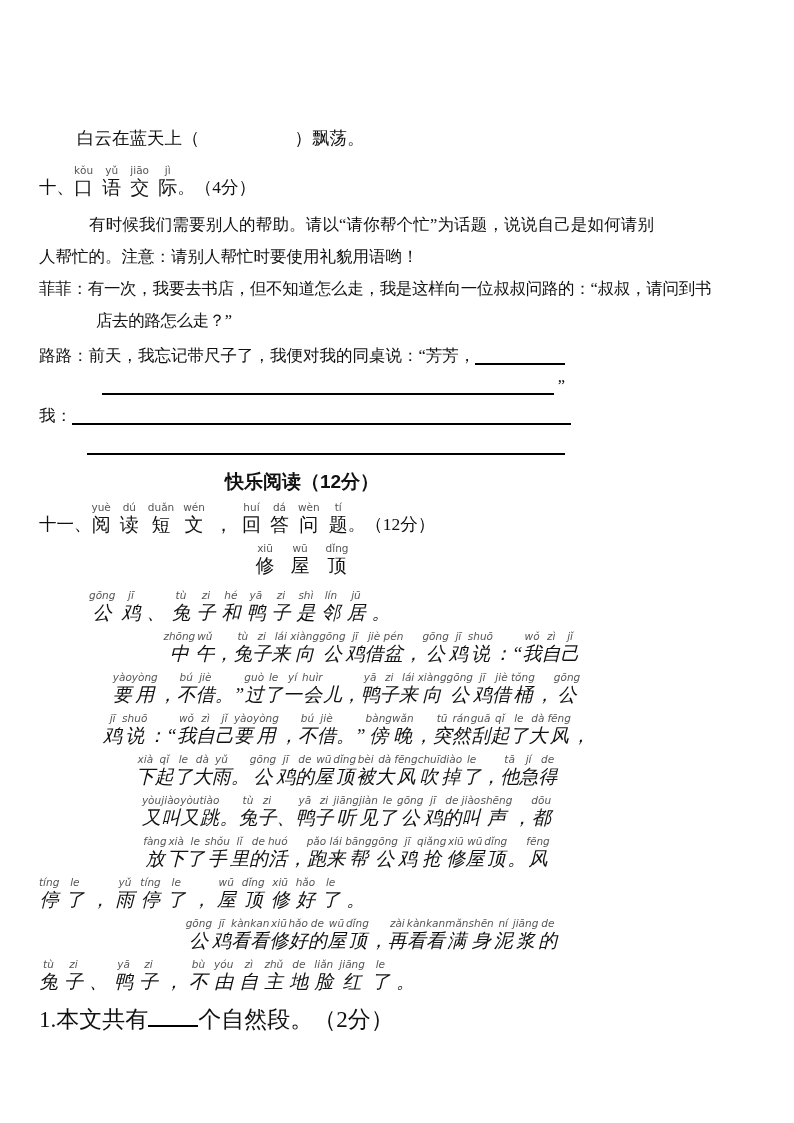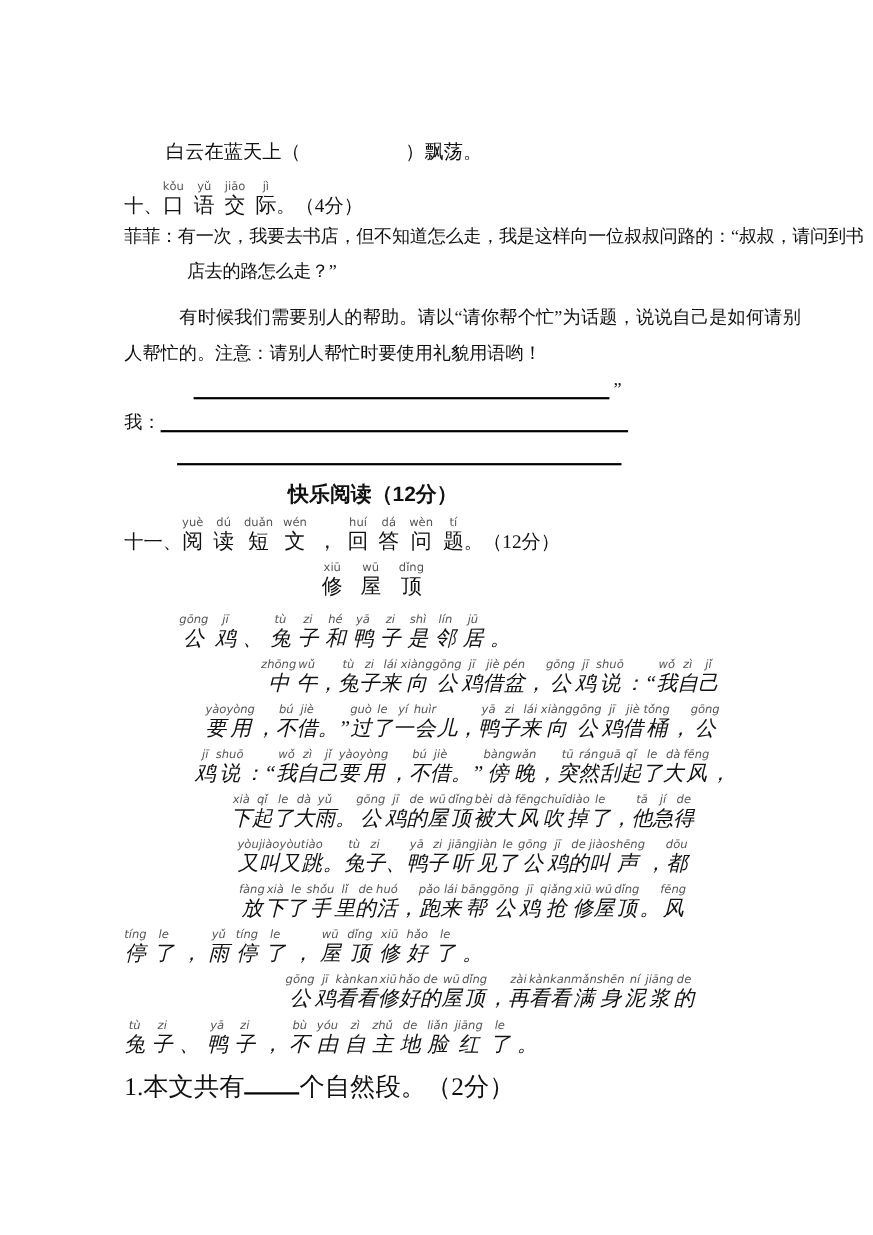--- a/index.html
+++ b/index.html
@@ -4,21 +4,21 @@
 <style>
   html,body{margin:0;padding:0;}
   body{
     width:794px;height:1123px;background:#ffffff;color:#111;
     font-family:"Liberation Serif","DejaVu Serif",serif;
     overflow:hidden;
   }
   .page{
     box-sizing:border-box;
     width:649px;height:1123px;
-    padding:122px 84px 0 113px;
+    padding:122px 84px 0 39px;
   }
   
   .txt{font-size:17px;line-height:32px;}
   .fill-line{padding-left:38px;font-size:17.5px;}
   .gap-blank{display:inline-block;width:95px;}
   
   .tok{display:inline-flex;flex-direction:column;align-items:center;flex:0 0 auto;}
   .pin{
     font-family:"DejaVu Sans",sans-serif;
     font-size:10.5px;line-height:13px;height:13px;color:#555;white-space:nowrap;
@@ -79,24 +79,28 @@
           <span class="base">交</span>
         </span>
         <span class="tok">
           <span class="pin">jì</span>
           <span class="base">际</span>
         </span>
       </span>
     <span class="suffix">。（4分）</span>
   </div>
 
+  <div class="para indent-first" style="margin-top:10px;">有时候我们需要别人的帮助。请以“请你帮个忙”为话题，说说自己是如何请别人帮忙的。注意：请别人帮忙时要使用礼貌用语哟！</div>
+
   <div class="para hang">菲菲：有一次，我要去书店，但不知道怎么走，我是这样向一位叔叔问路的：“叔叔，请问到书店去的路怎么走？”</div>
 
-  <div class="para indent-first" style="margin-top:10px;">有时候我们需要别人的帮助。请以“请你帮个忙”为话题，说说自己是如何请别人帮忙的。注意：请别人帮忙时要使用礼貌用语哟！</div>
-
+  <div class="row" style="height:32px;">
+    <span class="lbl">路路：前天，我忘记带尺子了，我便对我的同桌说：“芳芳，</span>
+    <span class="uline grow"></span>
+  </div>
 
   <div class="row" style="height:30px;">
     <span class="uline" style="width:510px;margin-left:63px;margin-bottom:4px;"></span>
     <span class="lbl" style="margin-left:4px;">”</span>
   </div>
 
   <div class="row" style="height:30px;">
     <span class="lbl">我：</span>
     <span class="uline grow" style="margin-right:-6px;"></span>
   </div>

